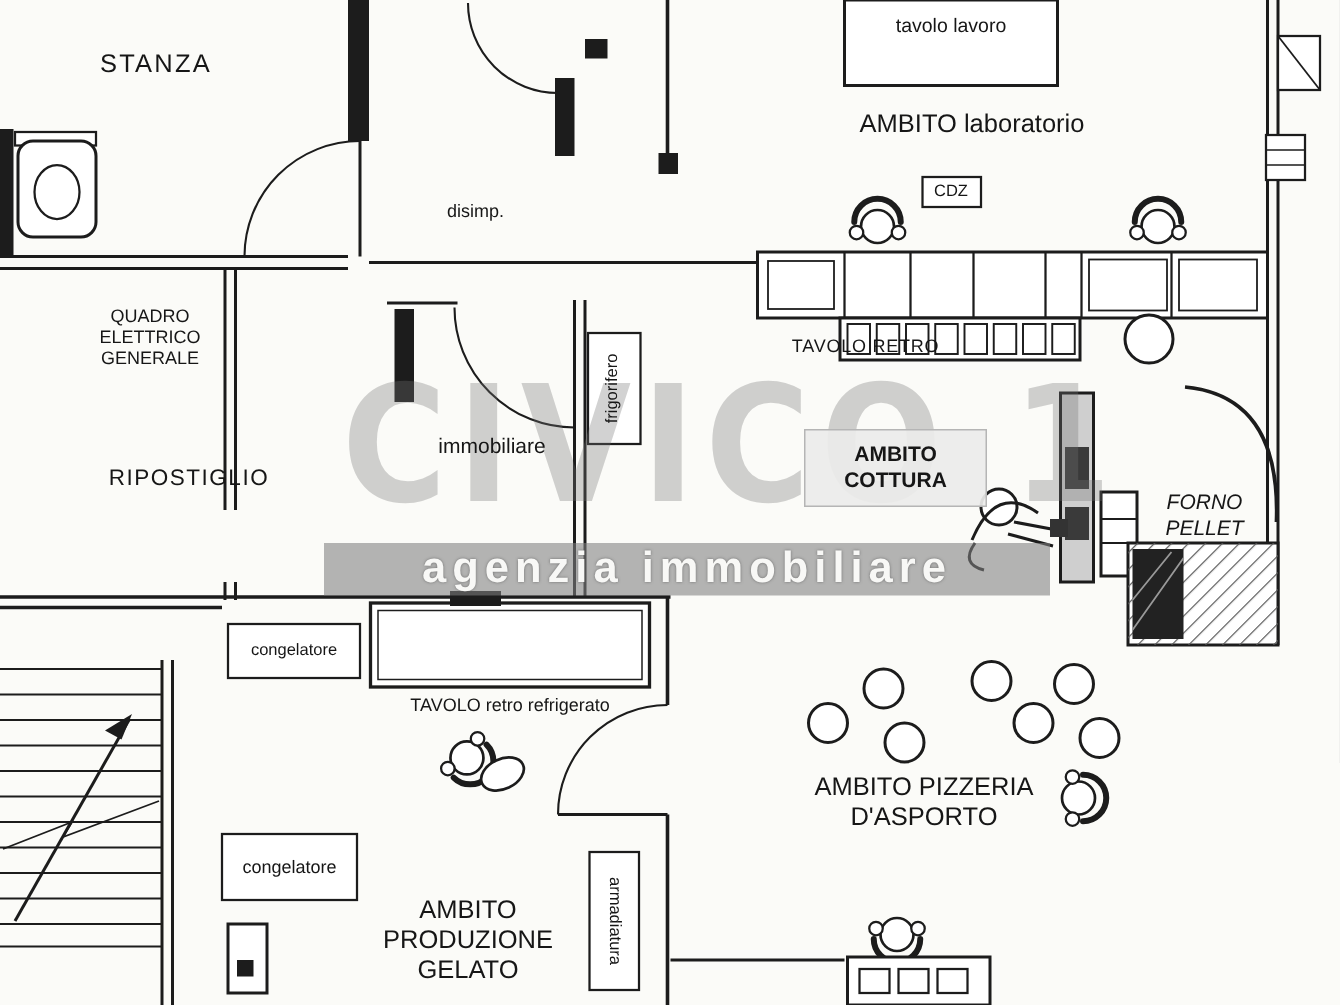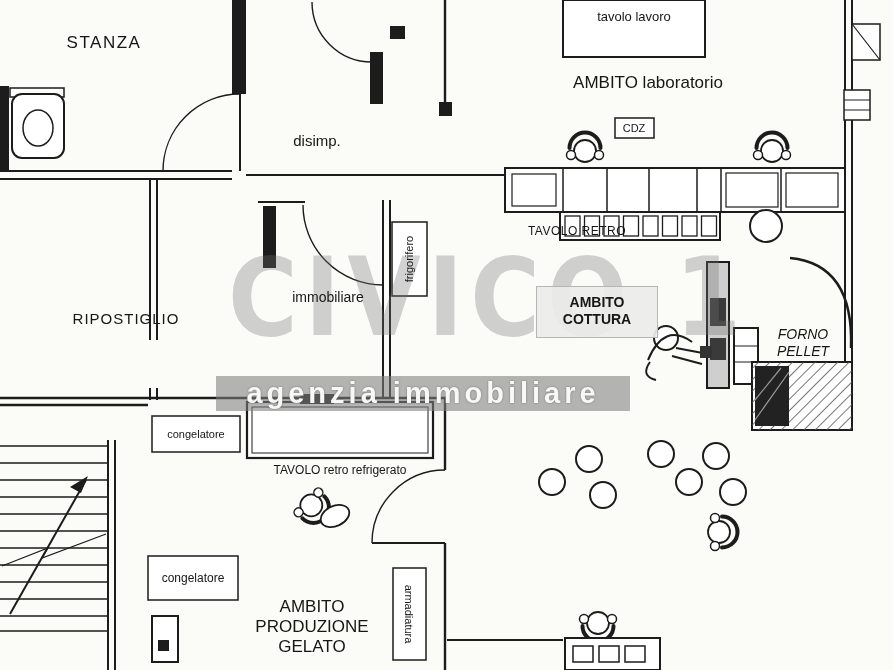--- a/index.html
+++ b/index.html
@@ -9,22 +9,22 @@
   }
   svg{position:absolute; left:0; top:0; z-index:1;}
   .wm-layer{position:absolute; inset:0; z-index:2; pointer-events:none;}
   .wm-brand{
     position:absolute; left:228px; top:232px; height:132px; line-height:132px;
     font-size:108px; font-weight:bold; letter-spacing:8px; white-space:nowrap;
     color:rgba(115,115,115,0.32); transform:scaleX(0.88); transform-origin:left center;
     font-family:"DejaVu Sans", sans-serif;
   }
   .wm-band{
-    position:absolute; left:216px; top:362px; width:414px; height:35px;
-    background:rgba(128,128,128,0.58); display:flex; align-items:center; justify-content:center;margin-top:14px;
+    position:absolute; left:216px; top:362px; width:484px; height:35px;
+    background:rgba(128,128,128,0.58); display:flex; align-items:center; justify-content:center;
   }
   .wm-tagline{
     font-size:29px; font-weight:bold; letter-spacing:4px; color:#f8f8f6;
     text-shadow:0 0 2px rgba(90,90,90,0.8); white-space:nowrap;
   }
   .lbl-layer{position:absolute; inset:0; z-index:3;}
   .lbl{
     position:absolute; white-space:pre-line; text-align:center; line-height:1.18;
     transform:translate(-50%,-50%); color:#161616;
   }
@@ -199,41 +199,46 @@
     <div class="panel" style="left:536px; top:286px; width:120px; height:50px;"></div>
 
     <div class="lbl" style="left:104px; top:43px; font-size:17px; letter-spacing:1.5px;text-align:center;">STANZA</div>
 
     <div class="lbl" style="left:634px; top:17px; font-size:13px;text-align:center;">tavolo lavoro</div>
 
     <div class="lbl" style="left:648px; top:83px; font-size:17px;">AMBITO laboratorio</div>
 
     <div class="lbl" style="left:634px; top:128px; font-size:11px;">CDZ</div>
 
-    <div class="lbl" style="left:317px; top:141px; font-size:15px;">disimp.</div>
-
+    <div class="lbl" style="left:317px; top:141px; font-size:12px;">disimp.</div>
+
+    <div class="lbl" style="left:100px; top:225px; font-size:12px;">QUADRO
+ELETTRICO
+GENERALE</div>
 
     <div class="lbl" style="left:577px; top:231px; font-size:12px; letter-spacing:0.5px;">TAVOLO RETRO</div>
 
     <div class="lbl" style="left:126px; top:319px; font-size:15px; letter-spacing:1px;">RIPOSTIGLIO</div>
 
     <div class="lbl" style="left:328px; top:297px; font-size:14px;">immobiliare</div>
 
     <div class="lbl rot-ccw" style="left:409px; top:259px; font-size:11px;">frigorifero</div>
 
     <div class="lbl" style="left:597px; top:311px; font-size:14px; font-weight:bold;">AMBITO
 COTTURA</div>
 
     <div class="lbl" style="left:803px; top:343px; font-size:14px;font-style:italic;">FORNO
 PELLET</div>
 
     <div class="lbl" style="left:196px; top:434px; font-size:11px;">congelatore</div>
 
     <div class="lbl" style="left:340px; top:430px; font-size:12px;margin-top:40px;">TAVOLO retro refrigerato</div>
 
+    <div class="lbl" style="left:616px; top:535px; font-size:17px;">AMBITO PIZZERIA
+D'ASPORTO</div>
 
     <div class="lbl" style="left:193px; top:578px; font-size:12px;">congelatore</div>
 
     <div class="lbl" style="left:312px; top:627px; font-size:17px;">AMBITO
 PRODUZIONE
 GELATO</div>
 
     <div class="lbl rot-cw" style="left:409px; top:614px; font-size:11px;">armadiatura</div>
   </div>
 

